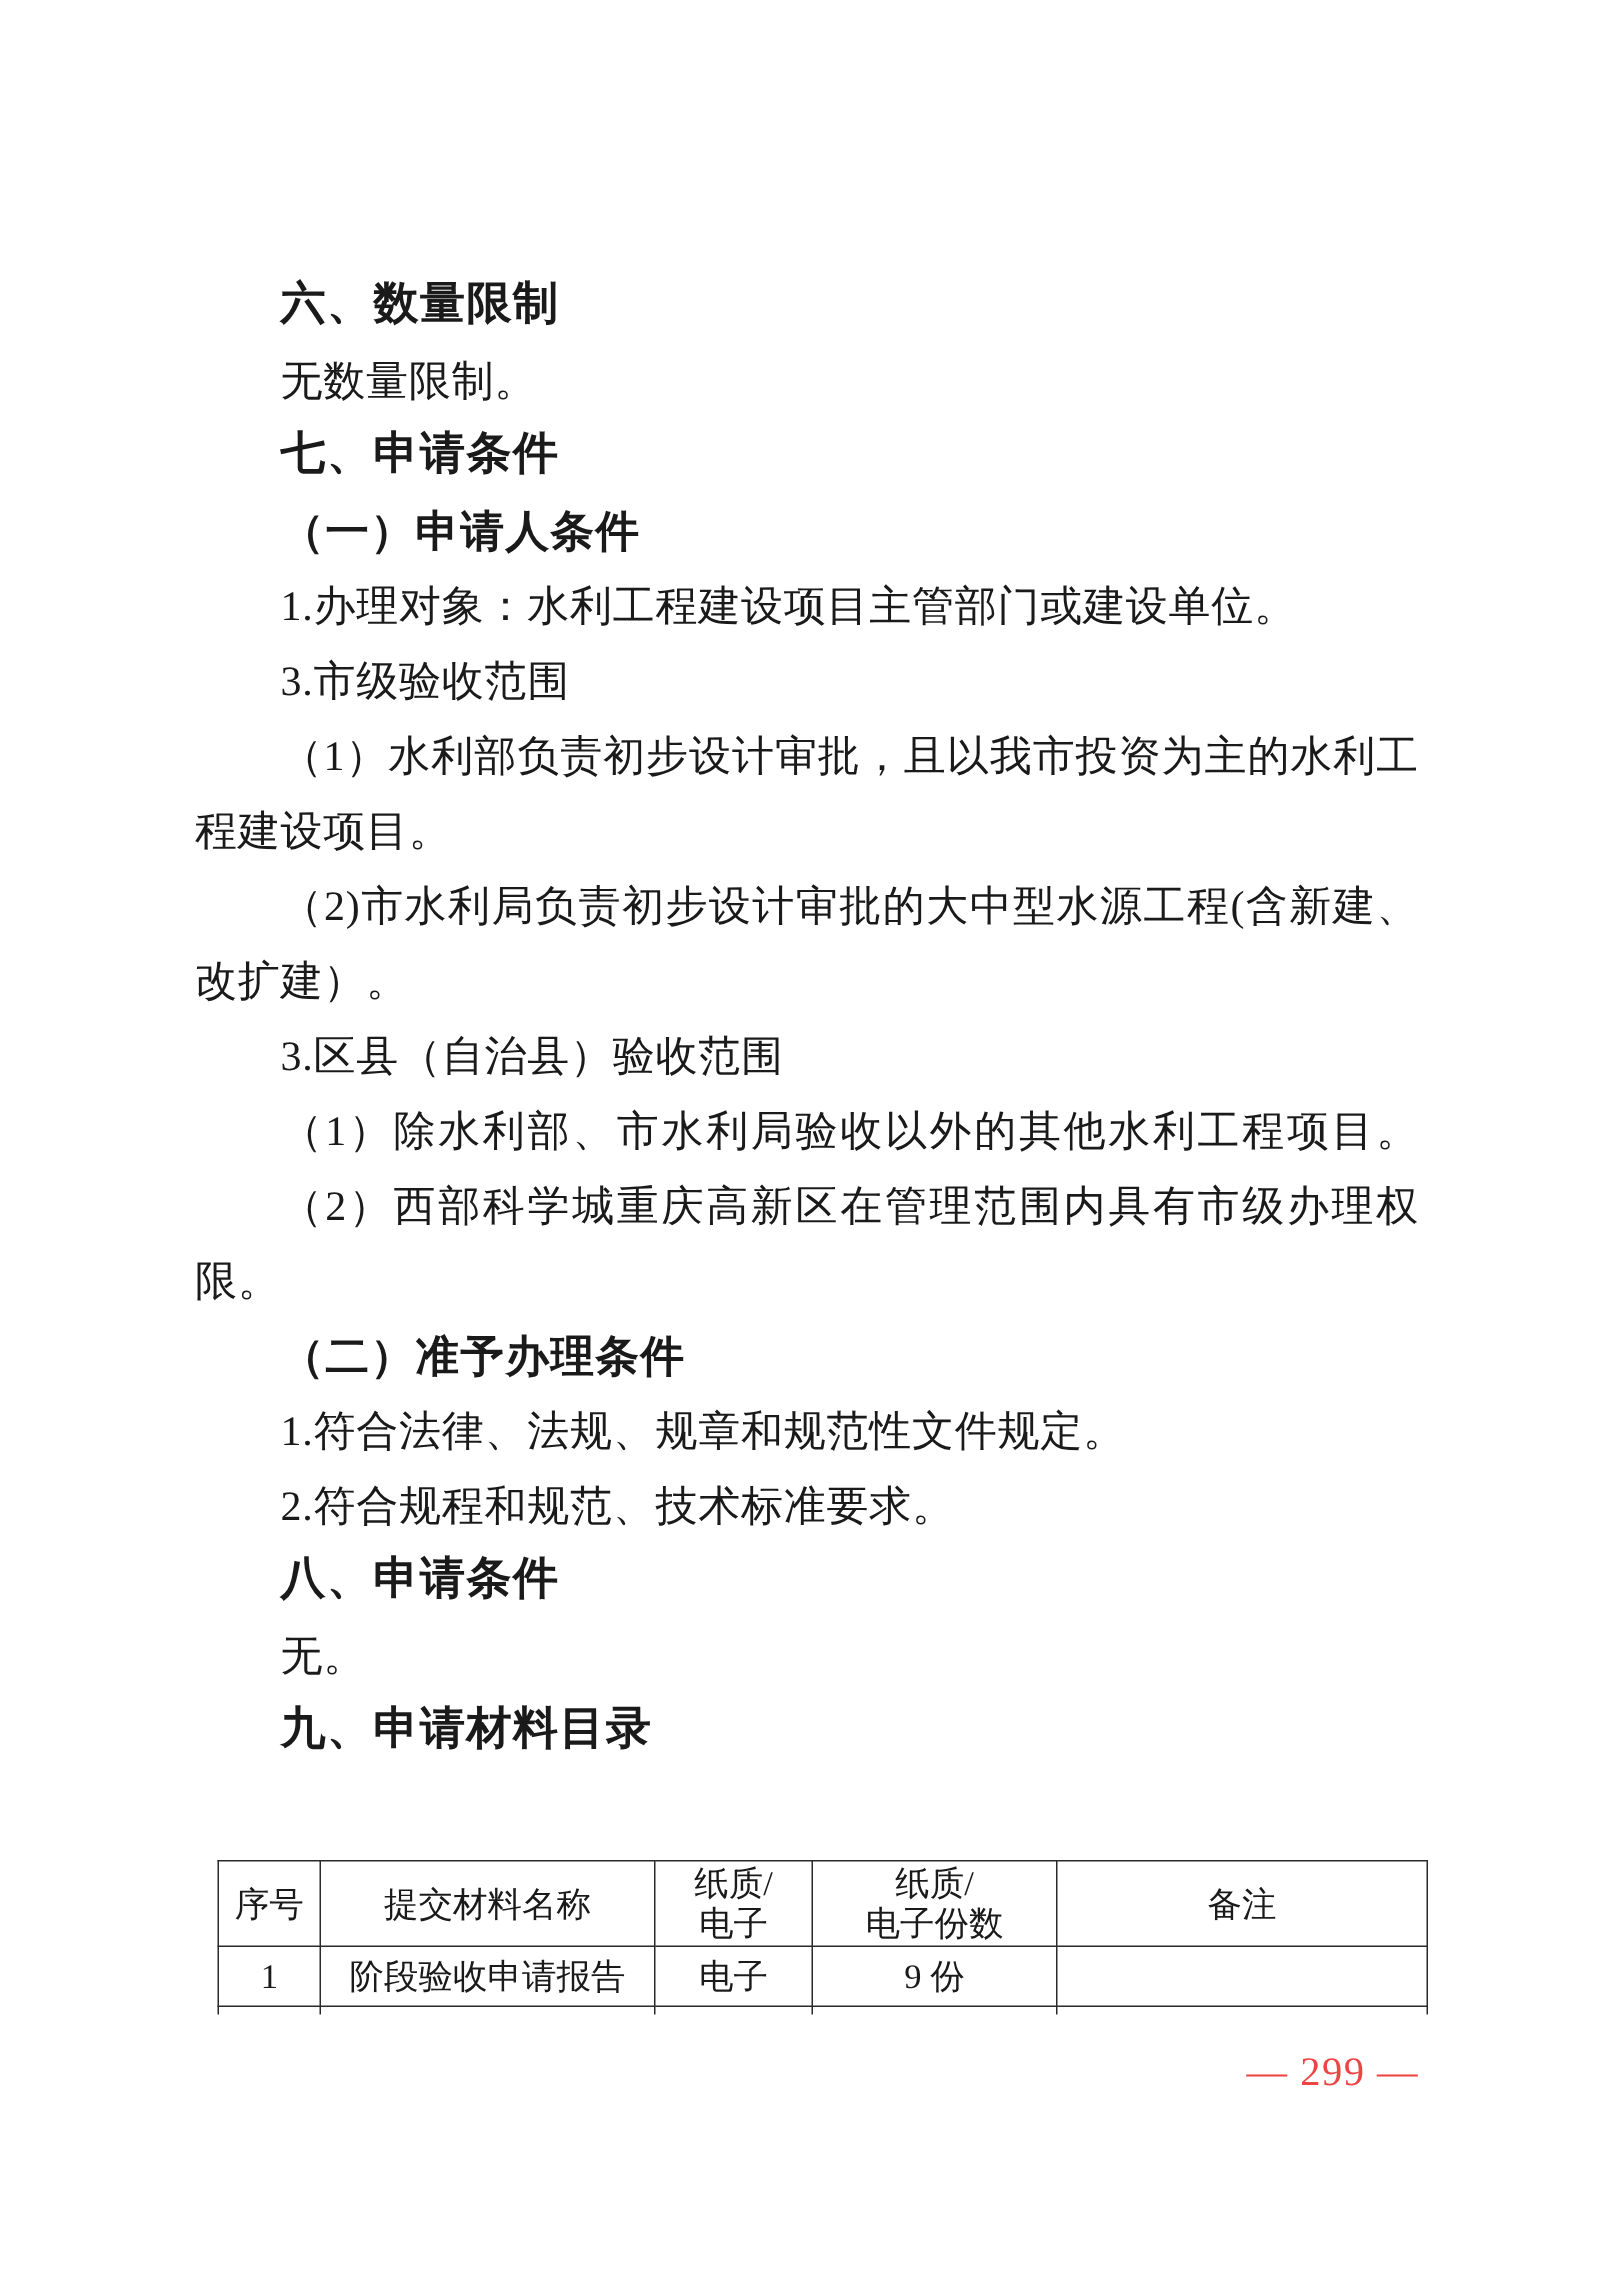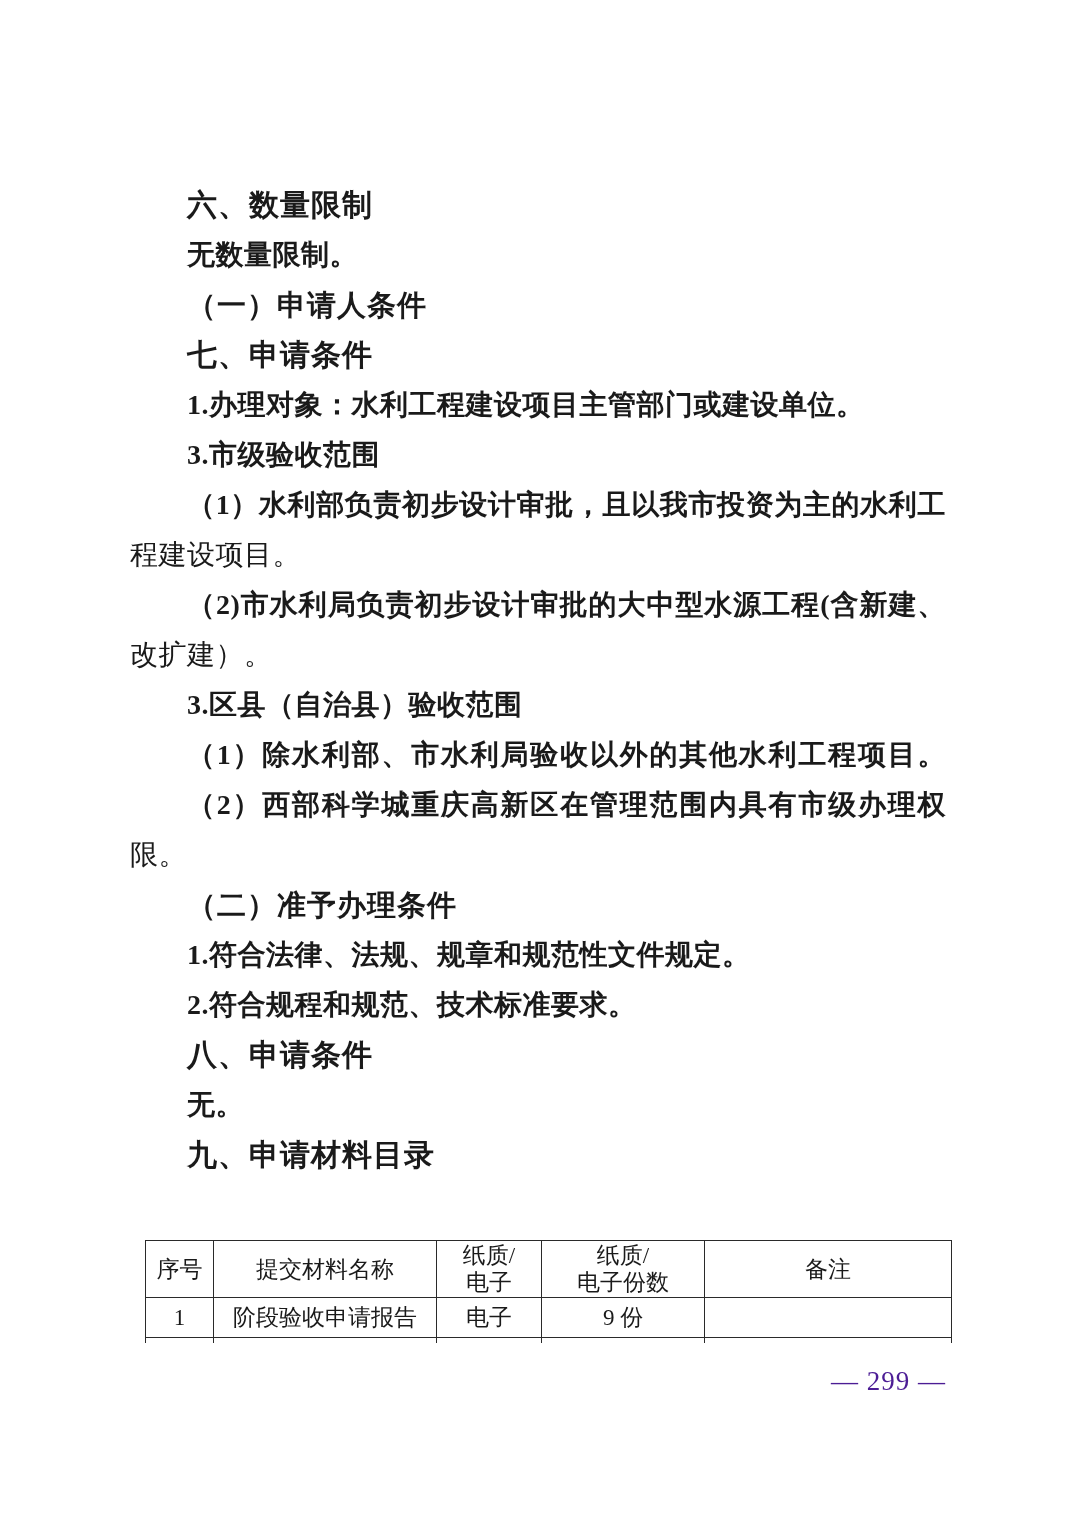--- a/index.html
+++ b/index.html
@@ -14,30 +14,30 @@
   }
   .content{
     position:absolute;left:130px;top:180px;width:816px;
   }
   .block{margin:0;padding:0;}
   .line{
     height:50px;line-height:50px;
     white-space:nowrap;
   }
   .h1 .line{
-    font-family:Liberation Serif, serif;
+    font-family:Liberation Mono, monospace;
     font-weight:700;font-size:30px;letter-spacing:1px;
   }
   .h2 .line{
     font-weight:700;font-size:29px;letter-spacing:1px;
   }
   .body .line{
     font-size:28px;letter-spacing:0.5px;
   }
-  .ind{padding-left:57px;font-weight:bold;}
+  .ind{padding-left:57px;}
   .stretch{
     white-space:normal;
     text-align:justify;
     text-align-last:justify;
     word-break:break-all;
   }
   table.materials{
     position:absolute;left:145px;top:1240px;
     width:806px;
     border-collapse:collapse;table-layout:fixed;
@@ -53,40 +53,40 @@
   table.materials thead th{height:56px;}
   table.materials thead .hline{line-height:27px;}
   table.materials tbody td{height:39px;line-height:39px;}
   table.materials tr.sliver td{
     height:5px;line-height:5px;
     border-bottom:none;
   }
   .page-number{
     position:absolute;top:1366px;right:128px;
     font-size:27px;letter-spacing:1px;
-    color:#4c1d95;
+    color:#ef4444;
   }
 </style>
 </head>
 <body>
 
 <div class="page">
 
   <div class="content">
       <div class="block h1">
         <div class="line ind">六、数量限制</div>
       </div>
       <div class="block body">
         <div class="line ind">无数量限制。</div>
       </div>
+      <div class="block h1">
+        <div class="line ind">七、申请条件</div>
+      </div>
       <div class="block h2">
         <div class="line ind">（一）申请人条件</div>
-      </div>
-      <div class="block h1">
-        <div class="line ind">七、申请条件</div>
       </div>
       <div class="block body">
         <div class="line ind">1.办理对象：水利工程建设项目主管部门或建设单位。</div>
       </div>
       <div class="block body">
         <div class="line ind">3.市级验收范围</div>
       </div>
       <div class="block body">
         <div class="line ind stretch">（1）水利部负责初步设计审批，且以我市投资为主的水利工</div>
         <div class="line">程建设项目。</div>

